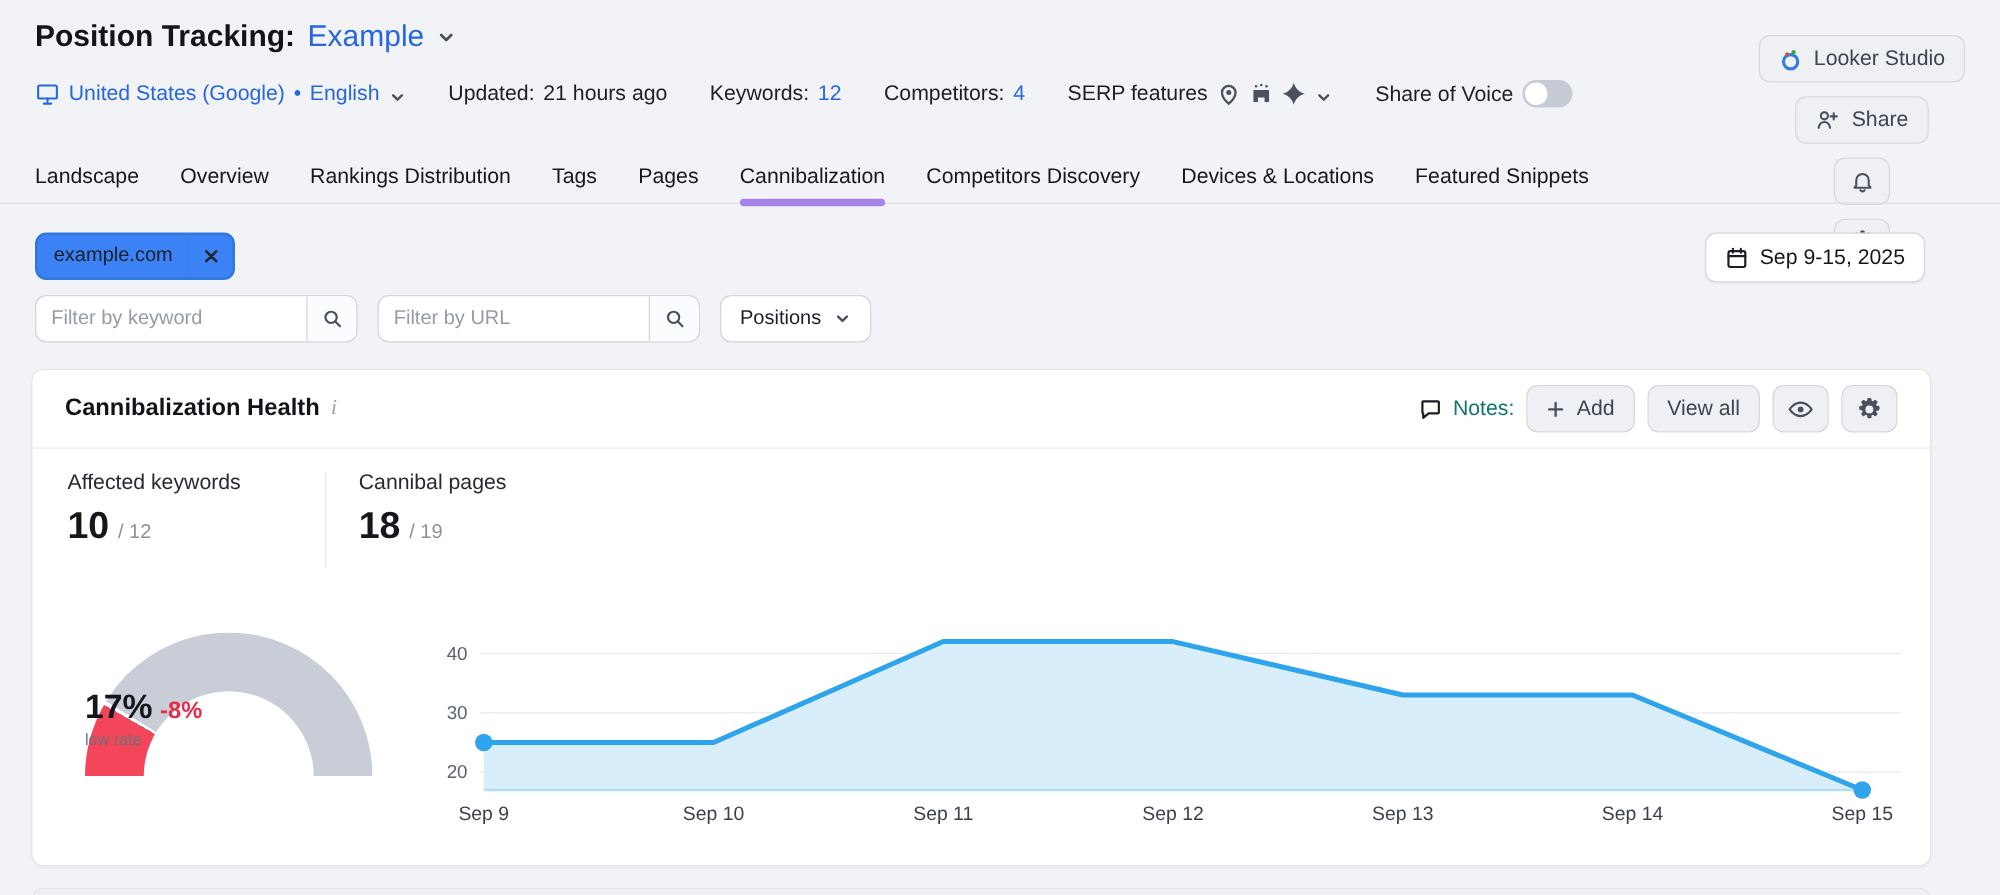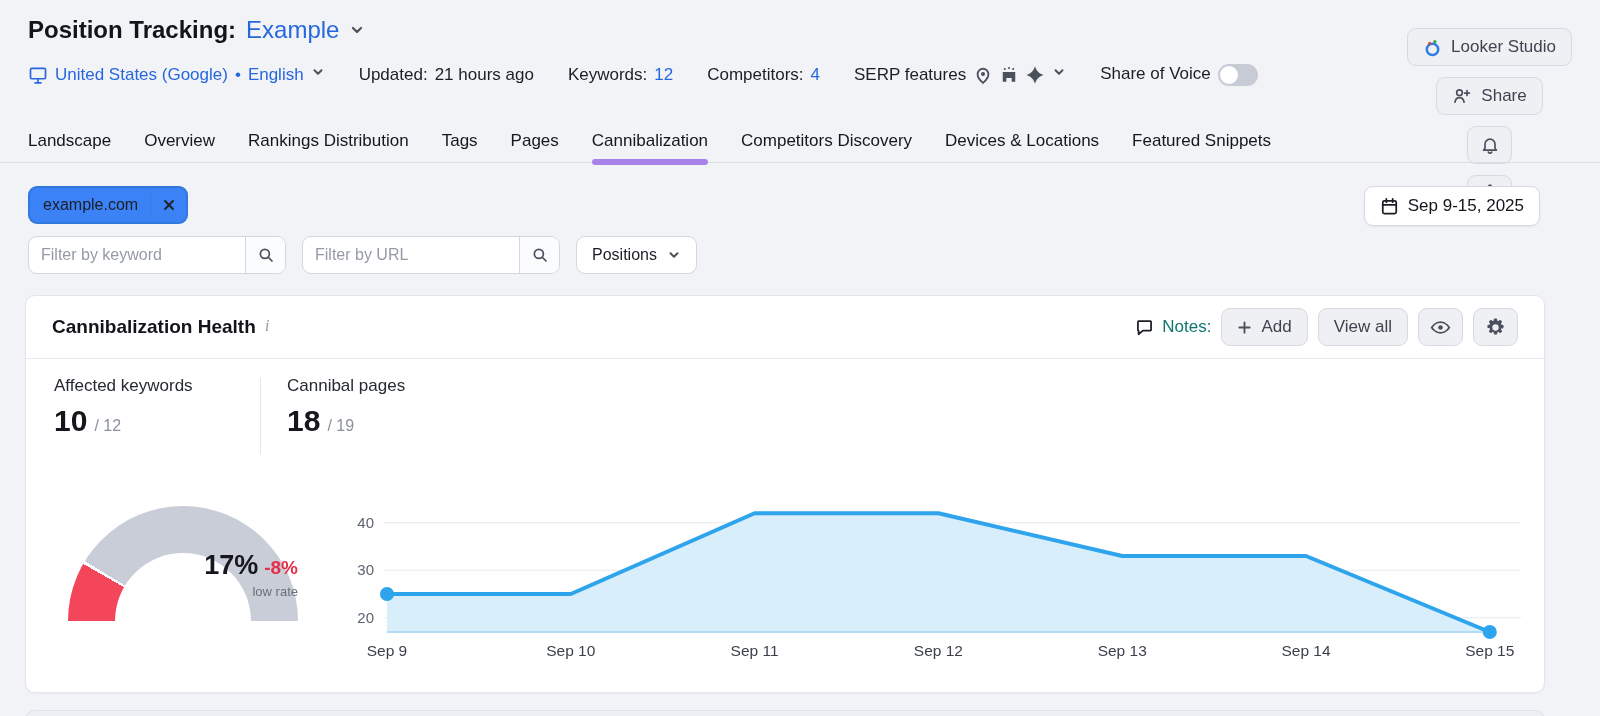--- a/index.html
+++ b/index.html
@@ -14,21 +14,21 @@
   .chev-blue { color:#2767dd; }
   .chev-dark { color:#3f4450; }
 
   .top-actions { position:absolute; top:28px; right:28px; display:flex; align-items:center; gap:11px;flex-direction:column; }
   .btn { display:flex; align-items:center; gap:9px; height:38px; padding:0 15px; background:#eef0f4;
          border:1px solid #d6d9e0; border-radius:9px; font-size:17px; color:#3f4450; cursor:pointer; }
   .btn.icon-only { width:45px; padding:0; justify-content:center; }
   .icn { display:inline-flex; align-items:center; justify-content:center; color:#4a505c; }
 
   .meta-row { position:absolute; left:28px; top:64px; display:flex; align-items:center; gap:34px; font-size:17px; color:#1b1e24; }
-  .meta-group { display:flex; align-items:flex-start; gap:7px; }
+  .meta-group { display:flex; align-items:flex-end; gap:7px; }
   .link-blue { color:#2767dd; cursor:pointer; }
   .val-blue { color:#2767dd; cursor:pointer; }
   .serp-icons { display:flex; align-items:center; gap:6px; color:#1f62dd; }
   .toggle { width:40px; height:22px; border-radius:11px; background:#c6cbd5; position:relative; cursor:pointer; }
   .toggle .knob { position:absolute; left:2px; top:2px; width:18px; height:18px; border-radius:50%; background:#fff; }
 
   
   .tabs { position:absolute; left:28px; top:131px; display:flex; gap:33px; }
   .tabs-border { position:absolute; left:0; top:162px; width:1600px; height:1px; background:#dcdee4; }
   .tab { font-size:17px; font-weight:500; color:#15171d; padding-bottom:14px; position:relative; cursor:pointer; white-space:nowrap; }
@@ -71,21 +71,21 @@
   .stat-value-row { display:flex; align-items:baseline; gap:7px; margin-top:8px; }
   .stat-value { font-size:30px; font-weight:700; color:#15171c; }
   .stat-total { font-size:16px; color:#8b919d; }
   .stat-divider { width:1px; background:#e4e6ea; margin:2px 26px 0 0; height:76px; }
 
   
   .gauge-wrap { position:absolute; left:42px; top:210px; width:230px; height:122px; }
   .gauge-clip { position:absolute; inset:0; overflow:hidden; }
   .gauge-arc { position:absolute; left:0; top:0; width:230px; height:230px; border-radius:50%; }
   .gauge-hole { position:absolute; left:47px; top:47px; width:136px; height:136px; border-radius:50%; background:#fff; }
-  .gauge-text { position:absolute; left:0; right:0; top:44px; text-align:right; }
+  .gauge-text { position:absolute; left:0; right:0; top:44px; text-align:left; }
   .gauge-main { font-size:27px; font-weight:700; color:#15171c; }
   .gauge-delta { font-size:19px; font-weight:700; color:#e62e47; margin-left:6px; }
   .gauge-caption { font-size:13px; color:#6a7077; margin-top:3px; }
 
   .trend { position:absolute; left:320px; top:185px; width:1185px; height:195px; }
   svg text { font-family:"Liberation Sans", sans-serif; }
 
   .next-card-hint { position:absolute; left:25px; top:710px; width:1520px; height:10px; background:#edeff4;
                     border:1px solid #dfe2e8; border-bottom:none; border-radius:10px 10px 0 0; }
 </style>

